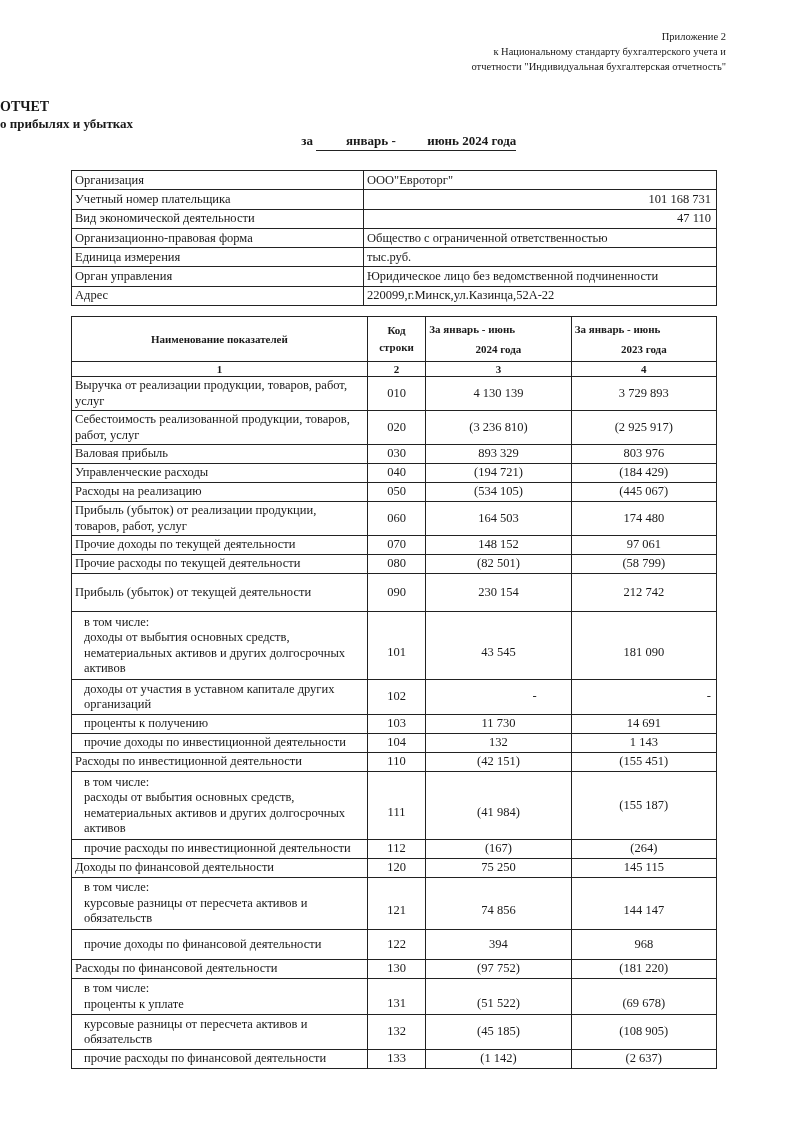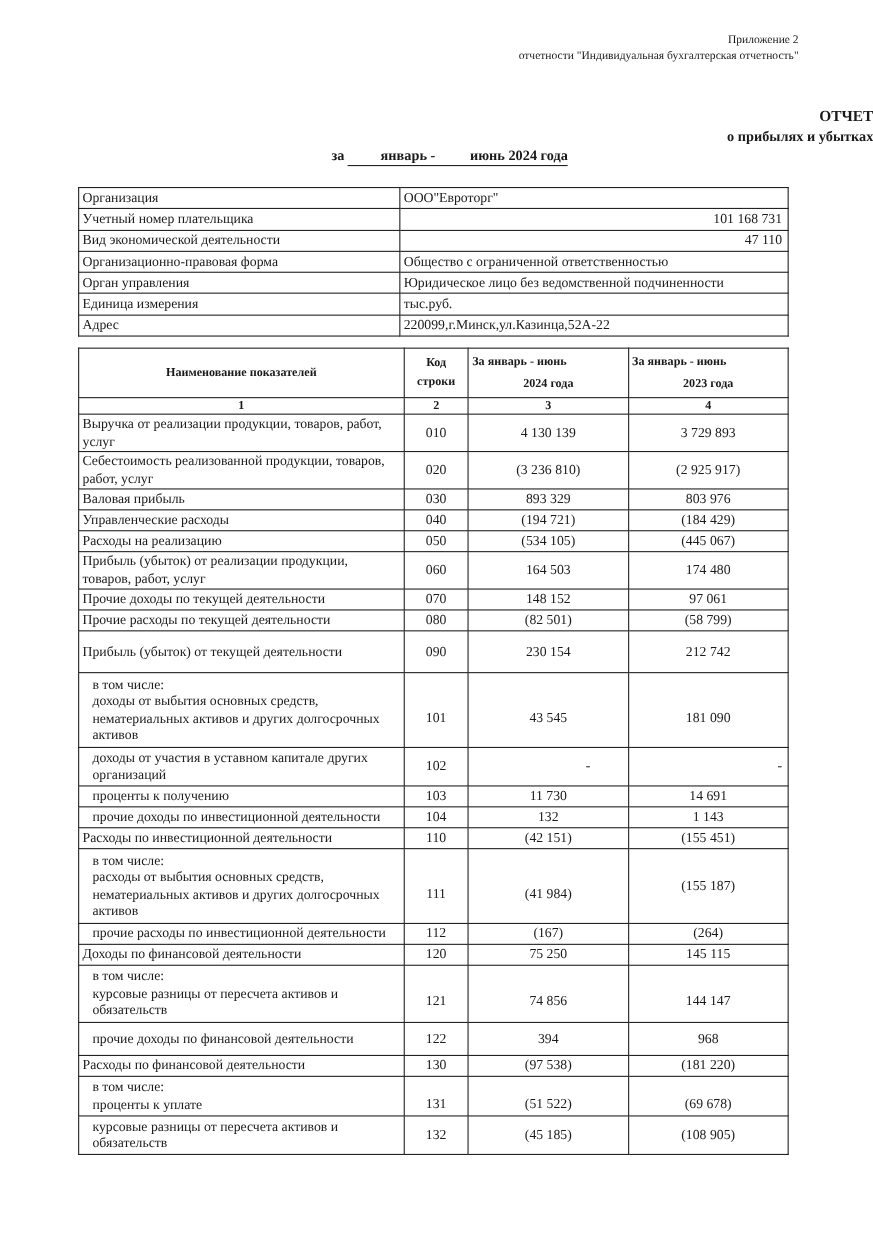--- a/index.html
+++ b/index.html
@@ -5,21 +5,21 @@
   html, body { margin: 0; padding: 0; background: #ffffff; }
   body {
     width: 794px; height: 1121px; position: relative; overflow: hidden;
     font-family: "Liberation Serif", serif; color: #1a1a1a;
   }
   .appendix {
     position: absolute; right: 68px; top: 29px; text-align: right;
     font-size: 10.5px; line-height: 15px;
   }
   .appendix .forma { margin-top: 5px; }
-  .title-block { position: absolute; left: 0; width: 794px; top: 98px; text-align: right; font-weight: bold; }
+  .title-block { position: absolute; left: 0; width: 794px; top: 98px; text-align: left; font-weight: bold; }
   .title-block .t1 { font-size: 14px; line-height: 18px; }
   .title-block .t2 { font-size: 13px; line-height: 16px; }
   .period { position: absolute; top: 133px; left: 285px; font-size: 13px; font-weight: bold; text-align: right; }
   .period .za { display: inline-block; width: 28px; }
   .period .under {
     display: inline-block; border-bottom: 1.5px solid #222; width: 200px; padding-bottom: 1px;
   }
   .period .under span { display: inline-block; }
 
   table { border-collapse: collapse; position: absolute; left: 71px; }
@@ -40,20 +40,21 @@
   table.report td.c { text-align: center; }
   table.report td.ind { padding-left: 12px; }
   table.report td.dash { text-align: right; padding-right: 34px; }
   table.report td.dash2 { text-align: right; padding-right: 5px; }
 </style>
 </head>
 <body>
 
 <div class="appendix">
   <div>Приложение 2</div>
+  <div>к Национальному стандарту бухгалтерского учета и</div>
   <div>отчетности "Индивидуальная бухгалтерская отчетность"</div>
 </div>
 
 <div class="title-block">
   <div class="t1">ОТЧЕТ</div>
   <div class="t2">о прибылях и убытках</div>
 </div>
 
 <div class="period">
   <span class="za">за</span>
@@ -76,26 +77,26 @@
       </tr>
       <tr>
         <td class="label">Вид экономической деятельности</td>
         <td class="right">47 110</td>
       </tr>
       <tr>
         <td class="label">Организационно-правовая форма</td>
         <td>Общество с ограниченной ответственностью</td>
       </tr>
       <tr>
+        <td class="label">Единица измерения</td>
+        <td>тыс.руб.</td>
+      </tr>
+      <tr>
         <td class="label">Орган управления</td>
         <td>Юридическое лицо без ведомственной подчиненности</td>
-      </tr>
-      <tr>
-        <td class="label">Единица измерения</td>
-        <td>тыс.руб.</td>
       </tr>
       <tr>
         <td class="label">Адрес</td>
         <td>220099,г.Минск,ул.Казинца,52А-22</td>
       </tr>
     </tbody>
 </table>
 
 <table class="report">
   <thead>
@@ -272,34 +273,42 @@
         </td>
         <td class="c">122</td>
         <td class="c">394</td>
         <td class="c">968</td>
       </tr>
       <tr style="height: 19px;">
         <td>
           <div>Расходы по финансовой деятельности</div>
         </td>
         <td class="c">130</td>
-        <td class="c">(97 538)</td>
+        <td class="c">(97 752)</td>
         <td class="c">(181 220)</td>
       </tr>
       <tr style="height: 36px;">
         <td class="ind">
           <div>в том числе:</div>
           <div>проценты к уплате</div>
         </td>
         <td class="c" style="padding-top: 14px;">131</td>
         <td class="c" style="padding-top: 14px;">(51 522)</td>
         <td class="c" style="padding-top: 14px;">(69 678)</td>
       </tr>
       <tr style="height: 35px;">
         <td class="ind">
           <div>курсовые разницы от пересчета активов и обязательств</div>
         </td>
         <td class="c">132</td>
         <td class="c">(45 185)</td>
         <td class="c">(108 905)</td>
       </tr>
+      <tr style="height: 19px;">
+        <td class="ind">
+          <div>прочие расходы по финансовой деятельности</div>
+        </td>
+        <td class="c">133</td>
+        <td class="c">(1 142)</td>
+        <td class="c">(2 637)</td>
+      </tr>
     </tbody>
 </table>
 
 </body></html>

